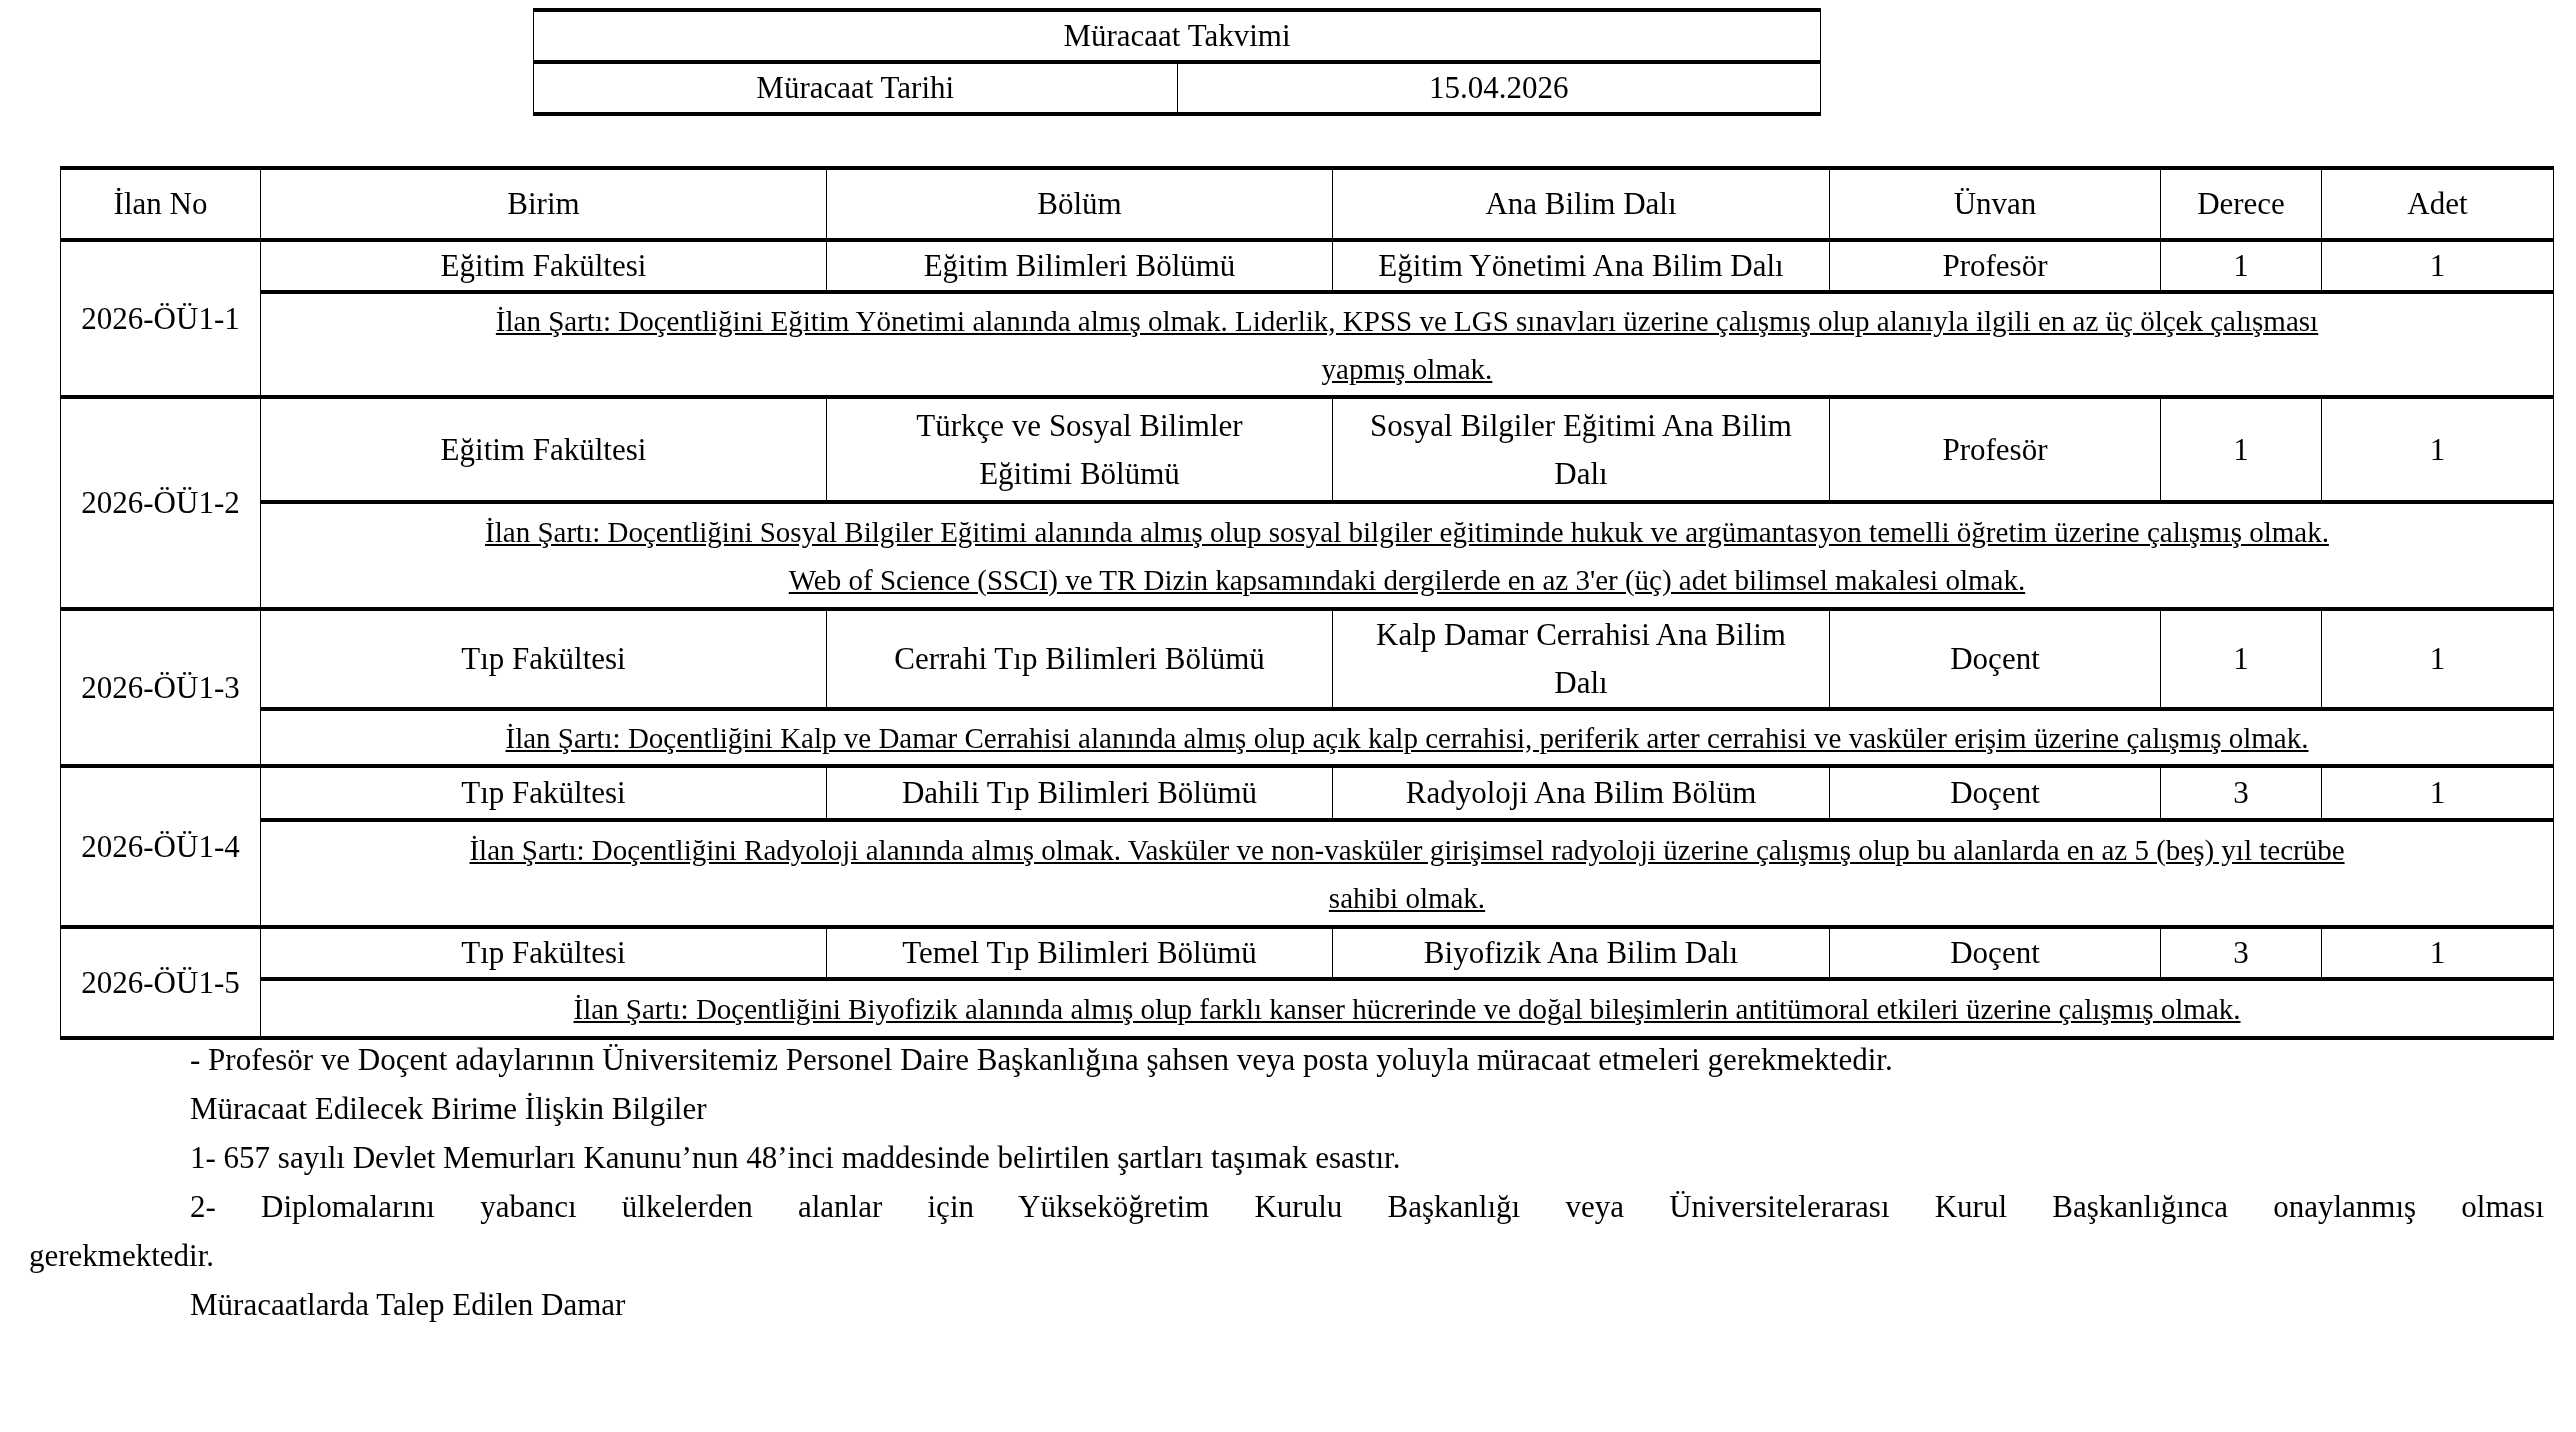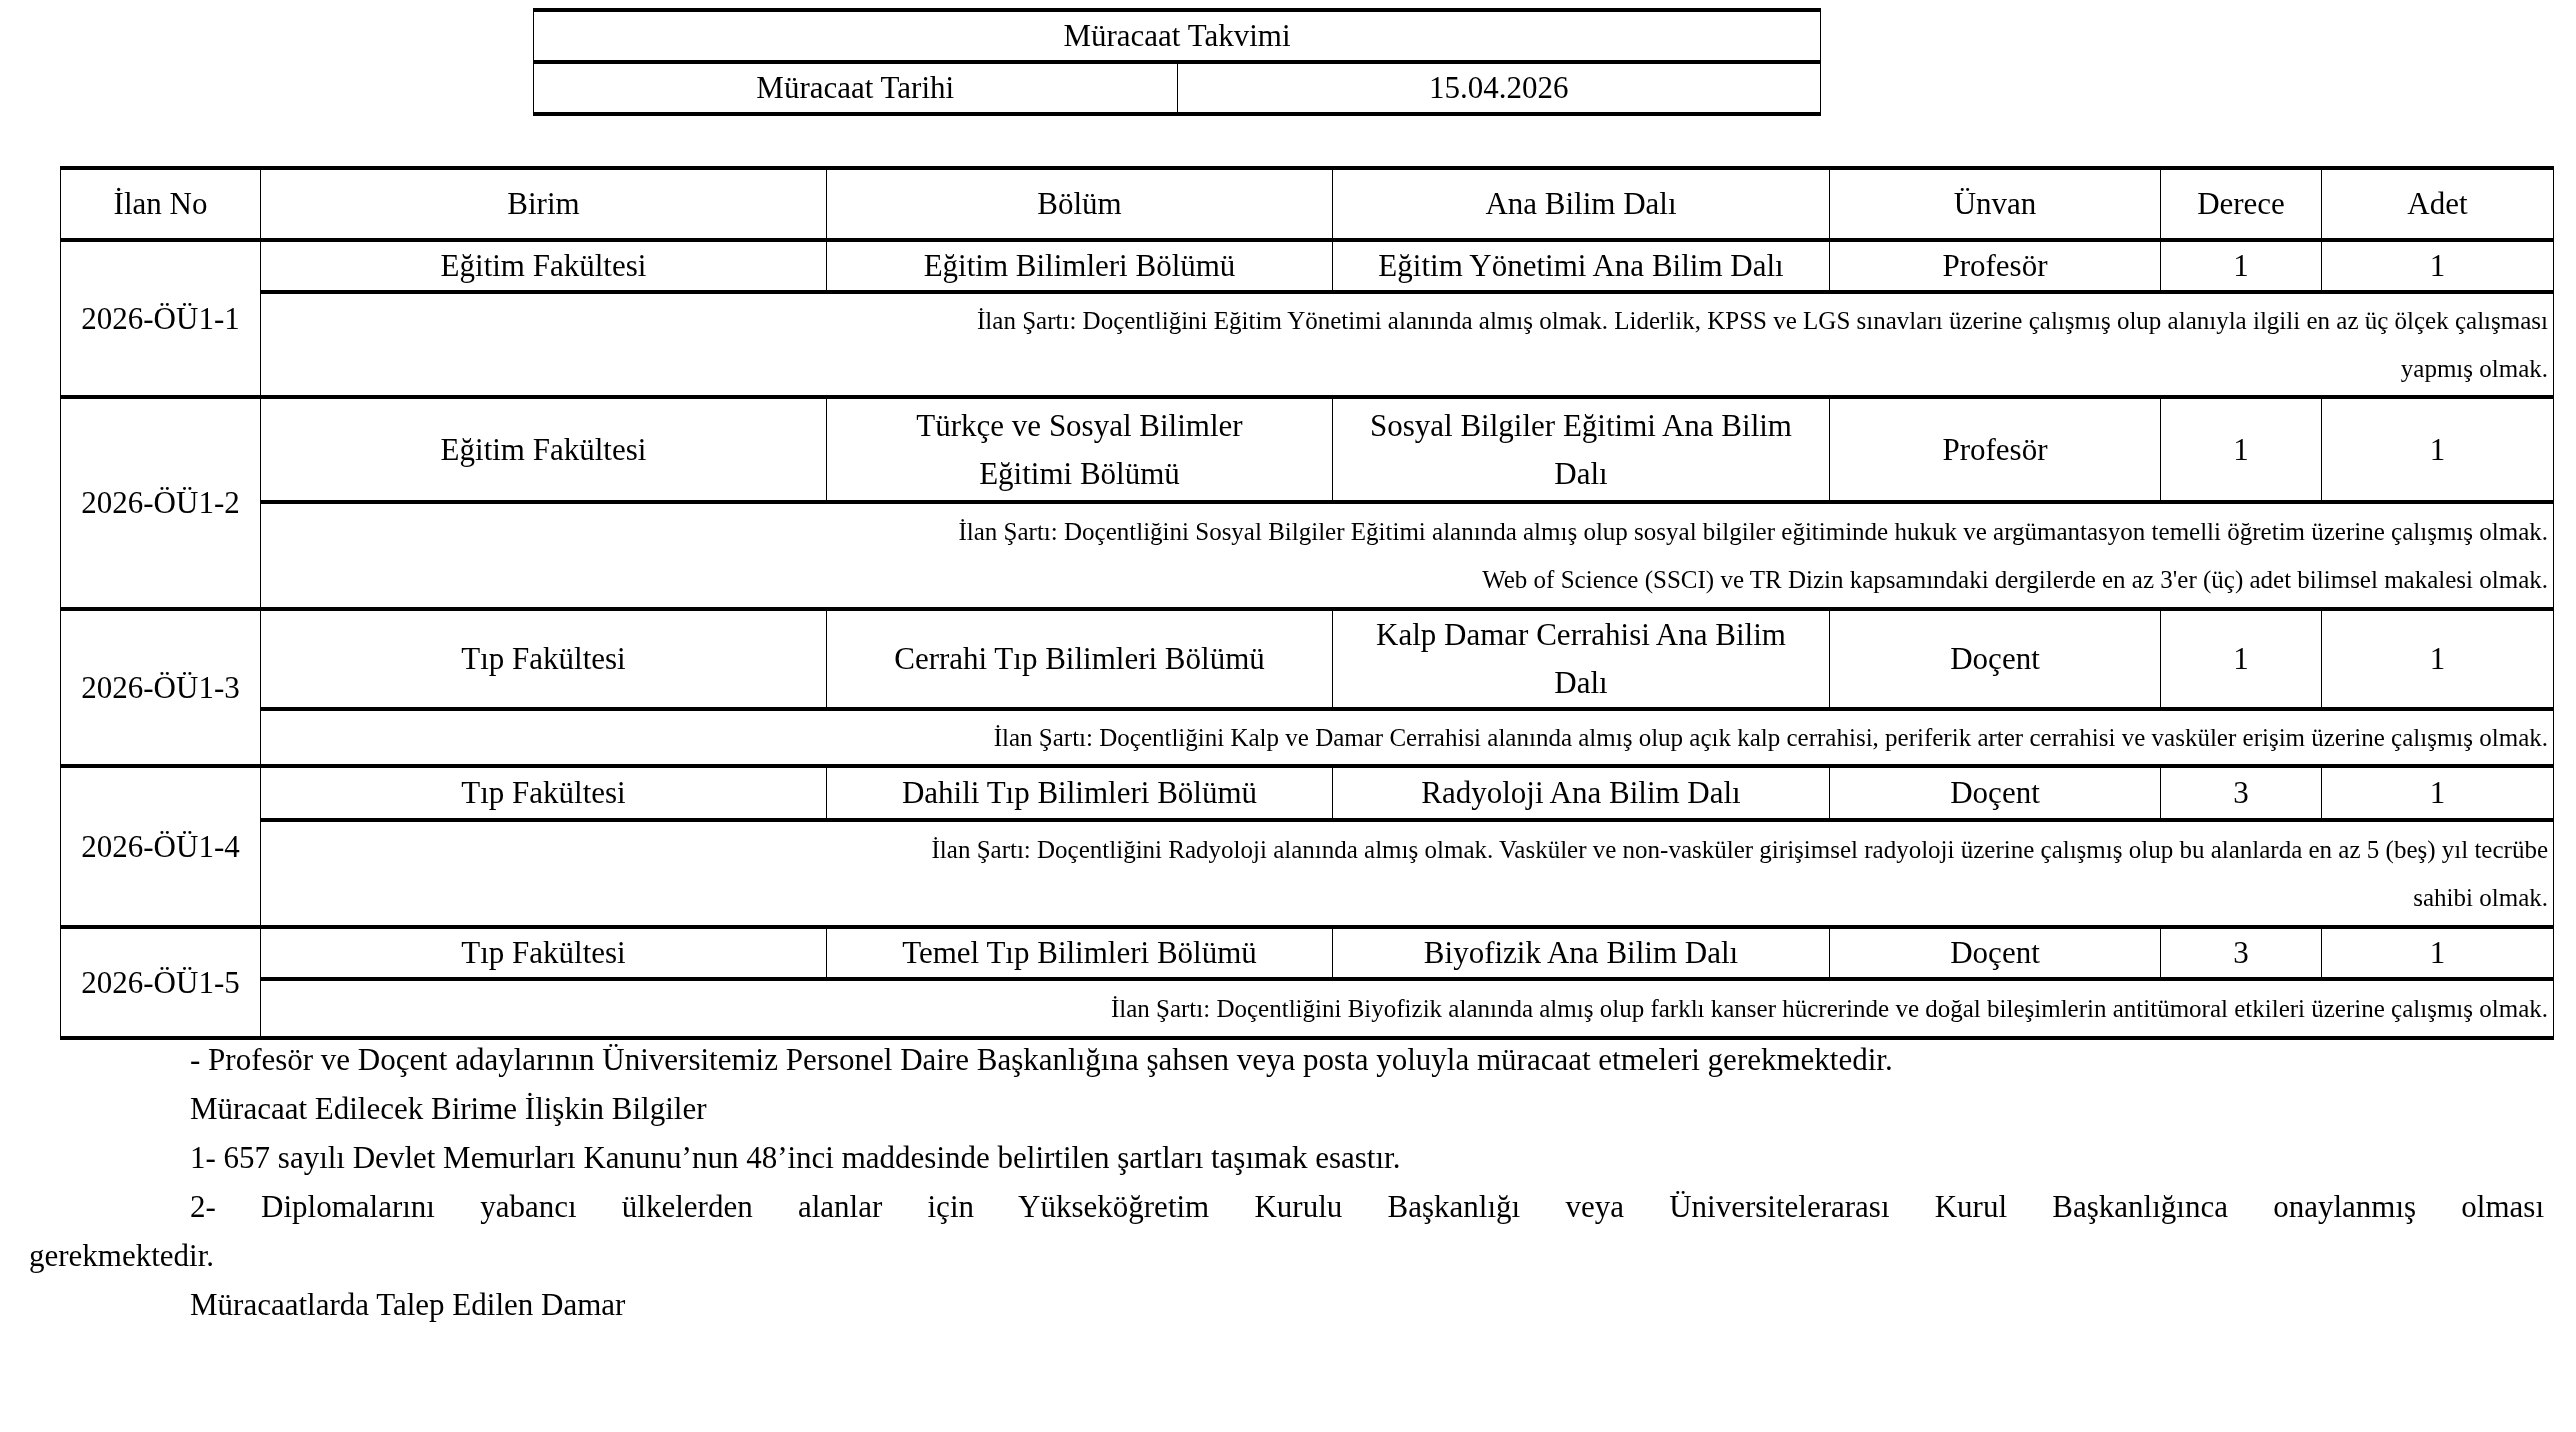--- a/index.html
+++ b/index.html
@@ -21,21 +21,21 @@
   .cal{position:absolute;left:533px;top:8.4px;}
   .cal table{width:1288px;}
   .cal .c-label{width:744px;}
   .cal .c-value{width:853px;}
   .cal tr{height:50px;}
   .cal tr.title-row{height:47px;}
   
   .main{position:absolute;left:60px;top:166px;}
   .main table{width:2492px;}
   .main .sart{
-    text-align:right;padding:1.7px 5px;font-size:25px;line-height:48px;
+    text-align:center;padding:1.7px 5px;font-size:29px;line-height:48px;text-decoration:underline;
   }
   .r-head{height:72px;}
   .r1a{height:42px;} .r1b{height:105px;}
   .r2a{height:105px;} .r2b{height:107px;}
   .r3a{height:99px;} .r3b{height:57px;}
   .r4a{height:54px;}  .r4b{height:107px;}
   .r5a{height:52px;}  .r5b{height:59px;padding-left:16px;}
   
   .notes{position:absolute;left:29px;top:1035px;width:2515px;}
   .notes p{margin:0;line-height:49px;}
@@ -122,21 +122,21 @@
       <td>1</td>
     </tr>
     <tr class="r3b">
       <td colspan="6" class="sart">İlan Şartı: Doçentliğini Kalp ve Damar Cerrahisi alanında almış olup açık kalp cerrahisi, periferik arter cerrahisi ve vasküler erişim üzerine çalışmış olmak.</td>
     </tr>
 
     <tr class="r4a">
       <td rowspan="2">2026-ÖÜ1-4</td>
       <td>Tıp Fakültesi</td>
       <td>Dahili Tıp Bilimleri Bölümü</td>
-      <td>Radyoloji Ana Bilim Dalı</td>
+      <td>Radyoloji Ana Bilim Bölüm</td>
       <td>Doçent</td>
       <td>3</td>
       <td>1</td>
     </tr>
     <tr class="r4b">
       <td colspan="6" class="sart">İlan Şartı: Doçentliğini Radyoloji alanında almış olmak. Vasküler ve non-vasküler girişimsel radyoloji üzerine çalışmış olup bu alanlarda en az 5 (beş) yıl tecrübe
 sahibi olmak.</td>
     </tr>
 
     <tr class="r5a">

